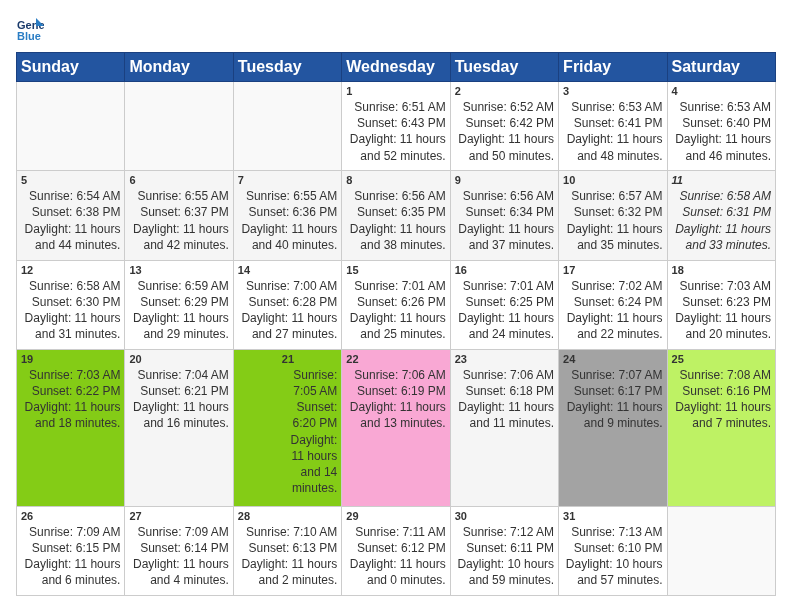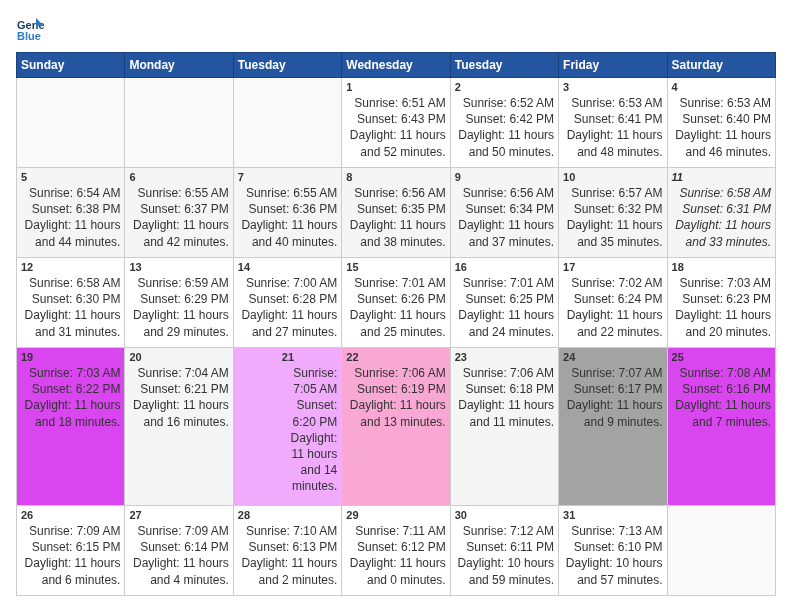--- a/index.html
+++ b/index.html
@@ -53,21 +53,21 @@
     .calendar {
       flex: 1;
       border: 1px solid #ccc;
       border-collapse: collapse;
       width: 100%;
       table-layout: fixed;
     }
     .calendar th {
       background: #2355a0;
       color: #fff;
-      font-size: 12px;
+      font-size: 16px;
       font-weight: bold;
       padding: 5px 4px;
       text-align: left;
       border: 1px solid #1a4080;
     }
     .calendar td {
       border: 1px solid #ccc;
       vertical-align: top;
       padding: 3px 4px;
       font-size: 9.5px;
@@ -207,45 +207,45 @@
           <td>
             <span class="day-num">17</span>
             <div class="cell-text">Sunrise: 7:02 AM<br>Sunset: 6:24 PM<br>Daylight: 11 hours and 22 minutes.</div>
           </td>
           <td>
             <span class="day-num">18</span>
             <div class="cell-text">Sunrise: 7:03 AM<br>Sunset: 6:23 PM<br>Daylight: 11 hours and 20 minutes.</div>
           </td>
         </tr>
         <tr style="background: rgb(245, 245, 245);">
-          <td style="background: #d946ef;">
+          <td style="background: #84cc16;">
             <span class="day-num">19</span>
             <div class="cell-text">Sunrise: 7:03 AM<br>Sunset: 6:22 PM<br>Daylight: 11 hours and 18 minutes.</div>
           </td>
           <td style="background: rgb(245, 245, 245);">
             <span class="day-num">20</span>
             <div class="cell-text">Sunrise: 7:04 AM<br>Sunset: 6:21 PM<br>Daylight: 11 hours and 16 minutes.</div>
           </td>
-          <td style="background: #f0abfc; padding-left: 48px;">
+          <td style="background: #84cc16; padding-left: 48px;">
             <span class="day-num">21</span>
             <div class="cell-text">Sunrise: 7:05 AM<br>Sunset: 6:20 PM<br>Daylight: 11 hours and 14 minutes.</div>
           </td>
           <td style="background: #f9a8d4;">
             <span class="day-num">22</span>
             <div class="cell-text">Sunrise: 7:06 AM<br>Sunset: 6:19 PM<br>Daylight: 11 hours and 13 minutes.</div>
           </td>
           <td style="background: rgb(245, 245, 245);">
             <span class="day-num">23</span>
             <div class="cell-text">Sunrise: 7:06 AM<br>Sunset: 6:18 PM<br>Daylight: 11 hours and 11 minutes.</div>
           </td>
           <td style="background: #a3a3a3;">
             <span class="day-num">24</span>
             <div class="cell-text">Sunrise: 7:07 AM<br>Sunset: 6:17 PM<br>Daylight: 11 hours and 9 minutes.</div>
           </td>
-          <td style="background: #d946ef;">
+          <td style="background: #bef264;">
             <span class="day-num">25</span>
             <div class="cell-text">Sunrise: 7:08 AM<br>Sunset: 6:16 PM<br>Daylight: 11 hours and 7 minutes.</div>
           </td>
         </tr>
         <tr>
           <td>
             <span class="day-num">26</span>
             <div class="cell-text">Sunrise: 7:09 AM<br>Sunset: 6:15 PM<br>Daylight: 11 hours and 6 minutes.</div>
           </td>
           <td>

